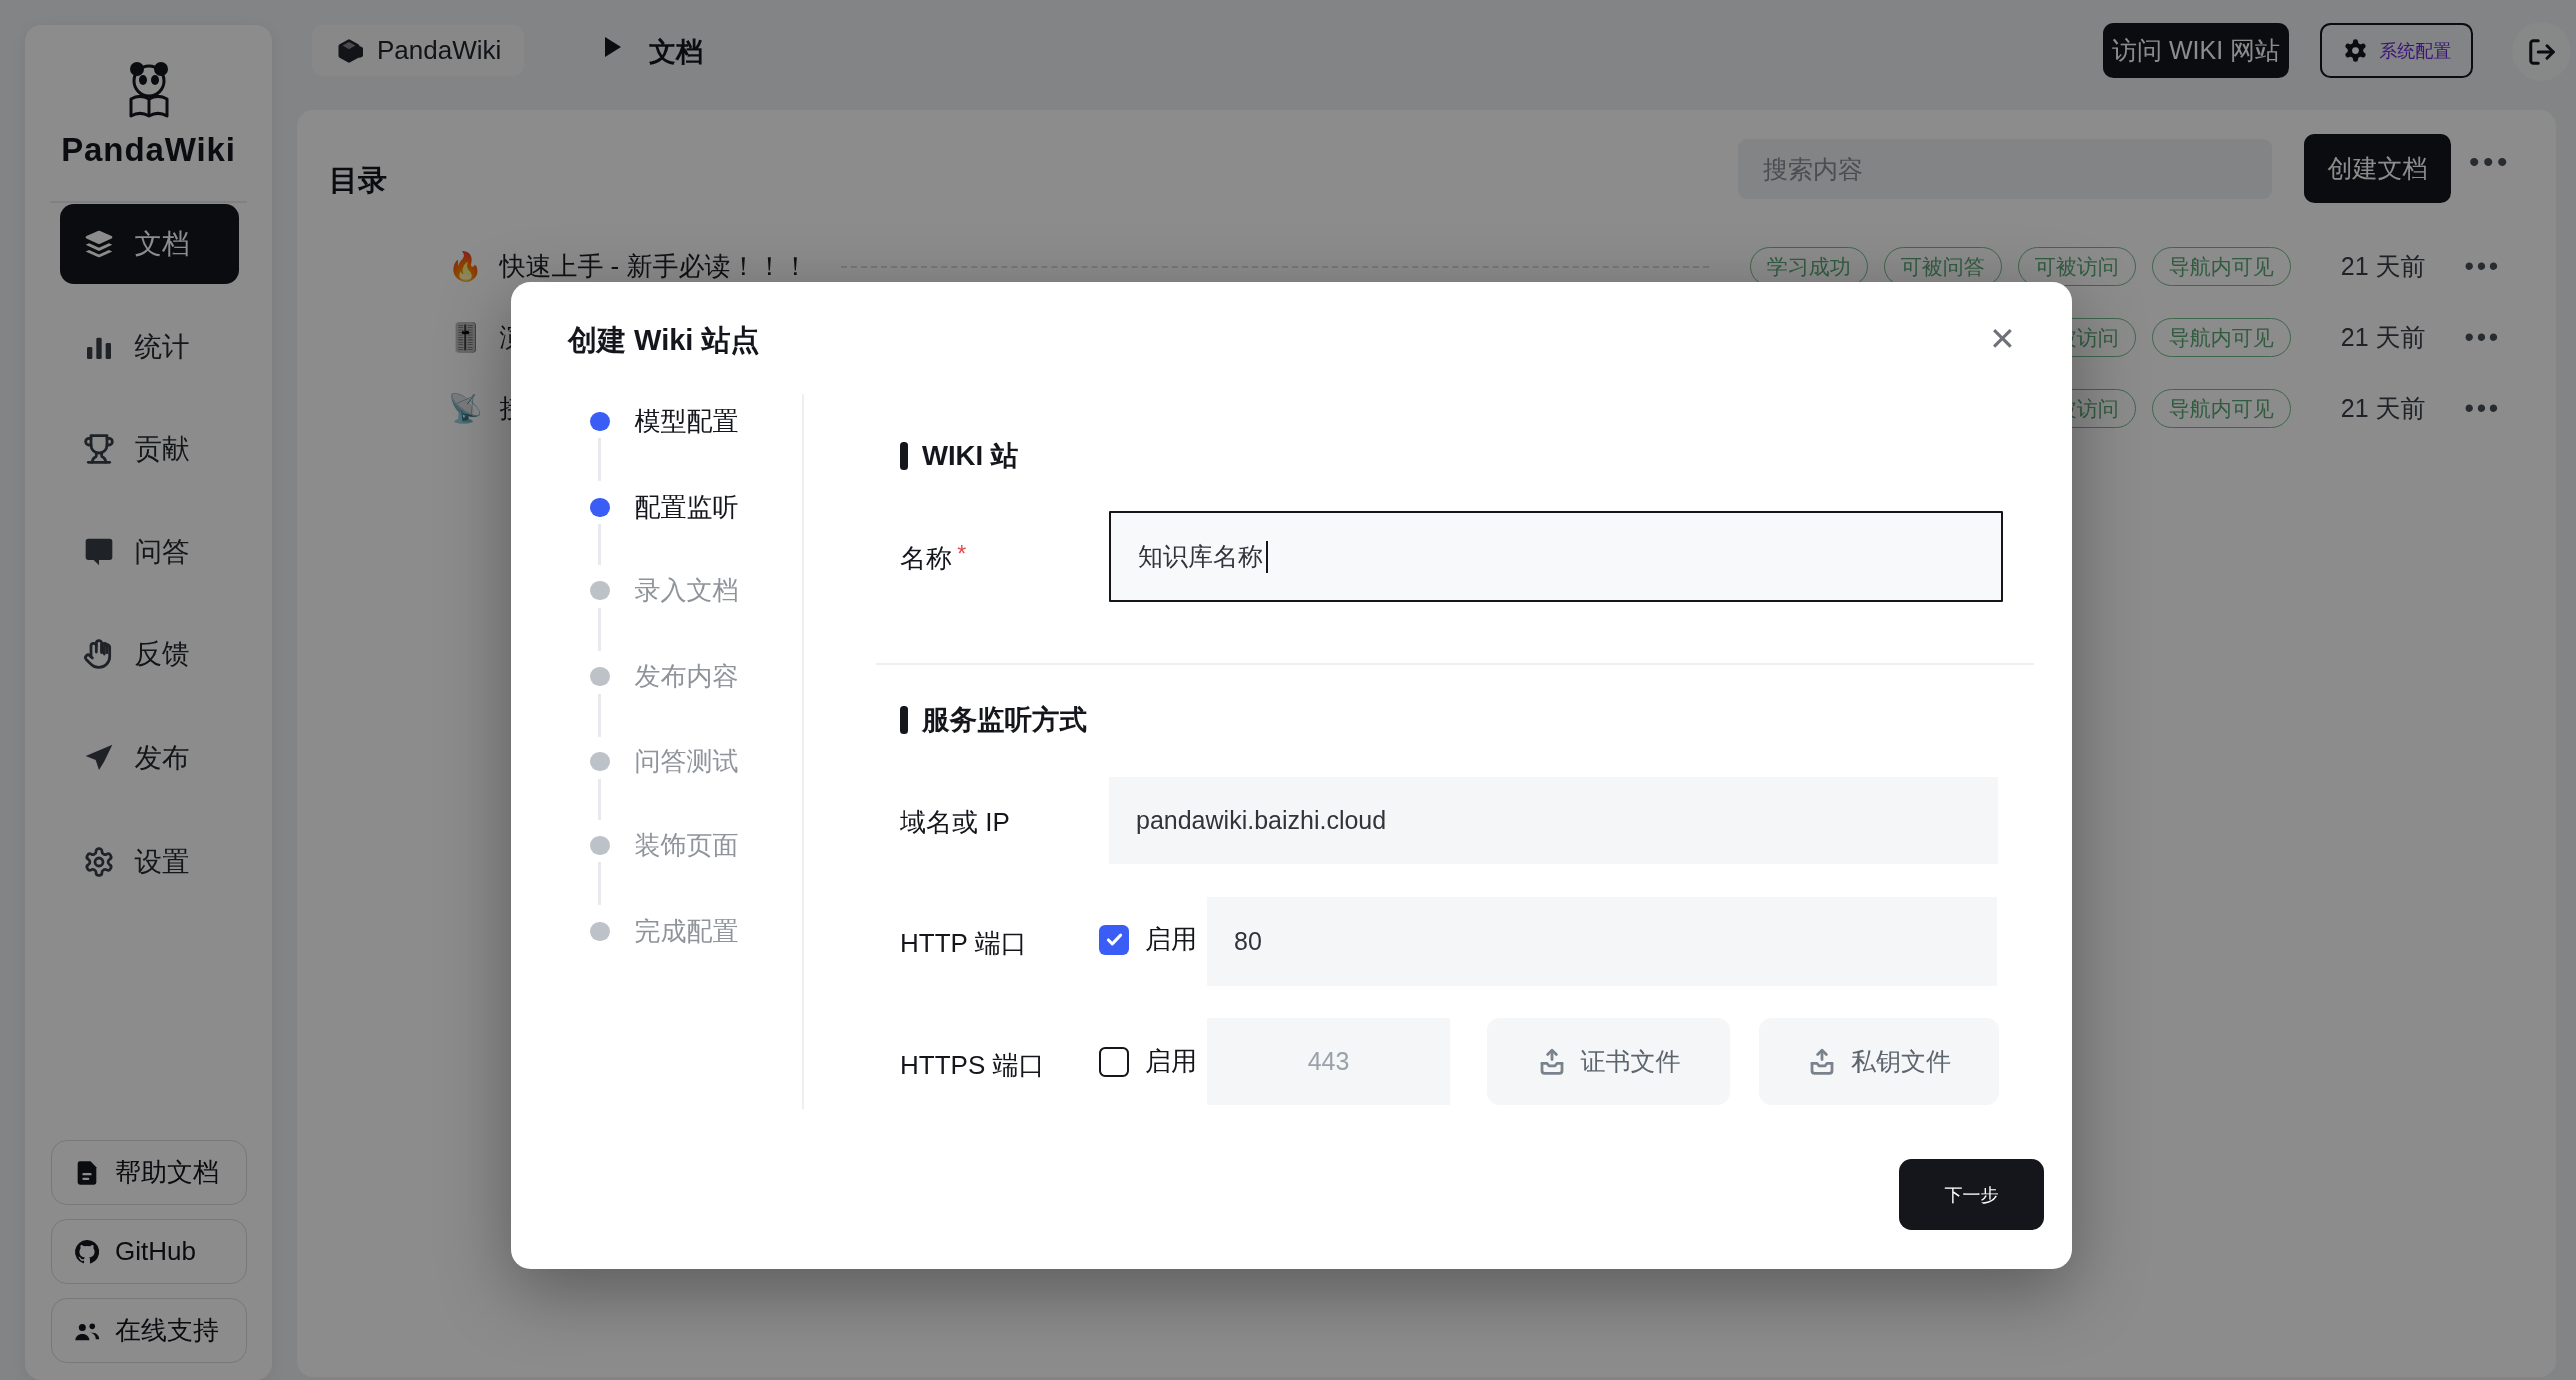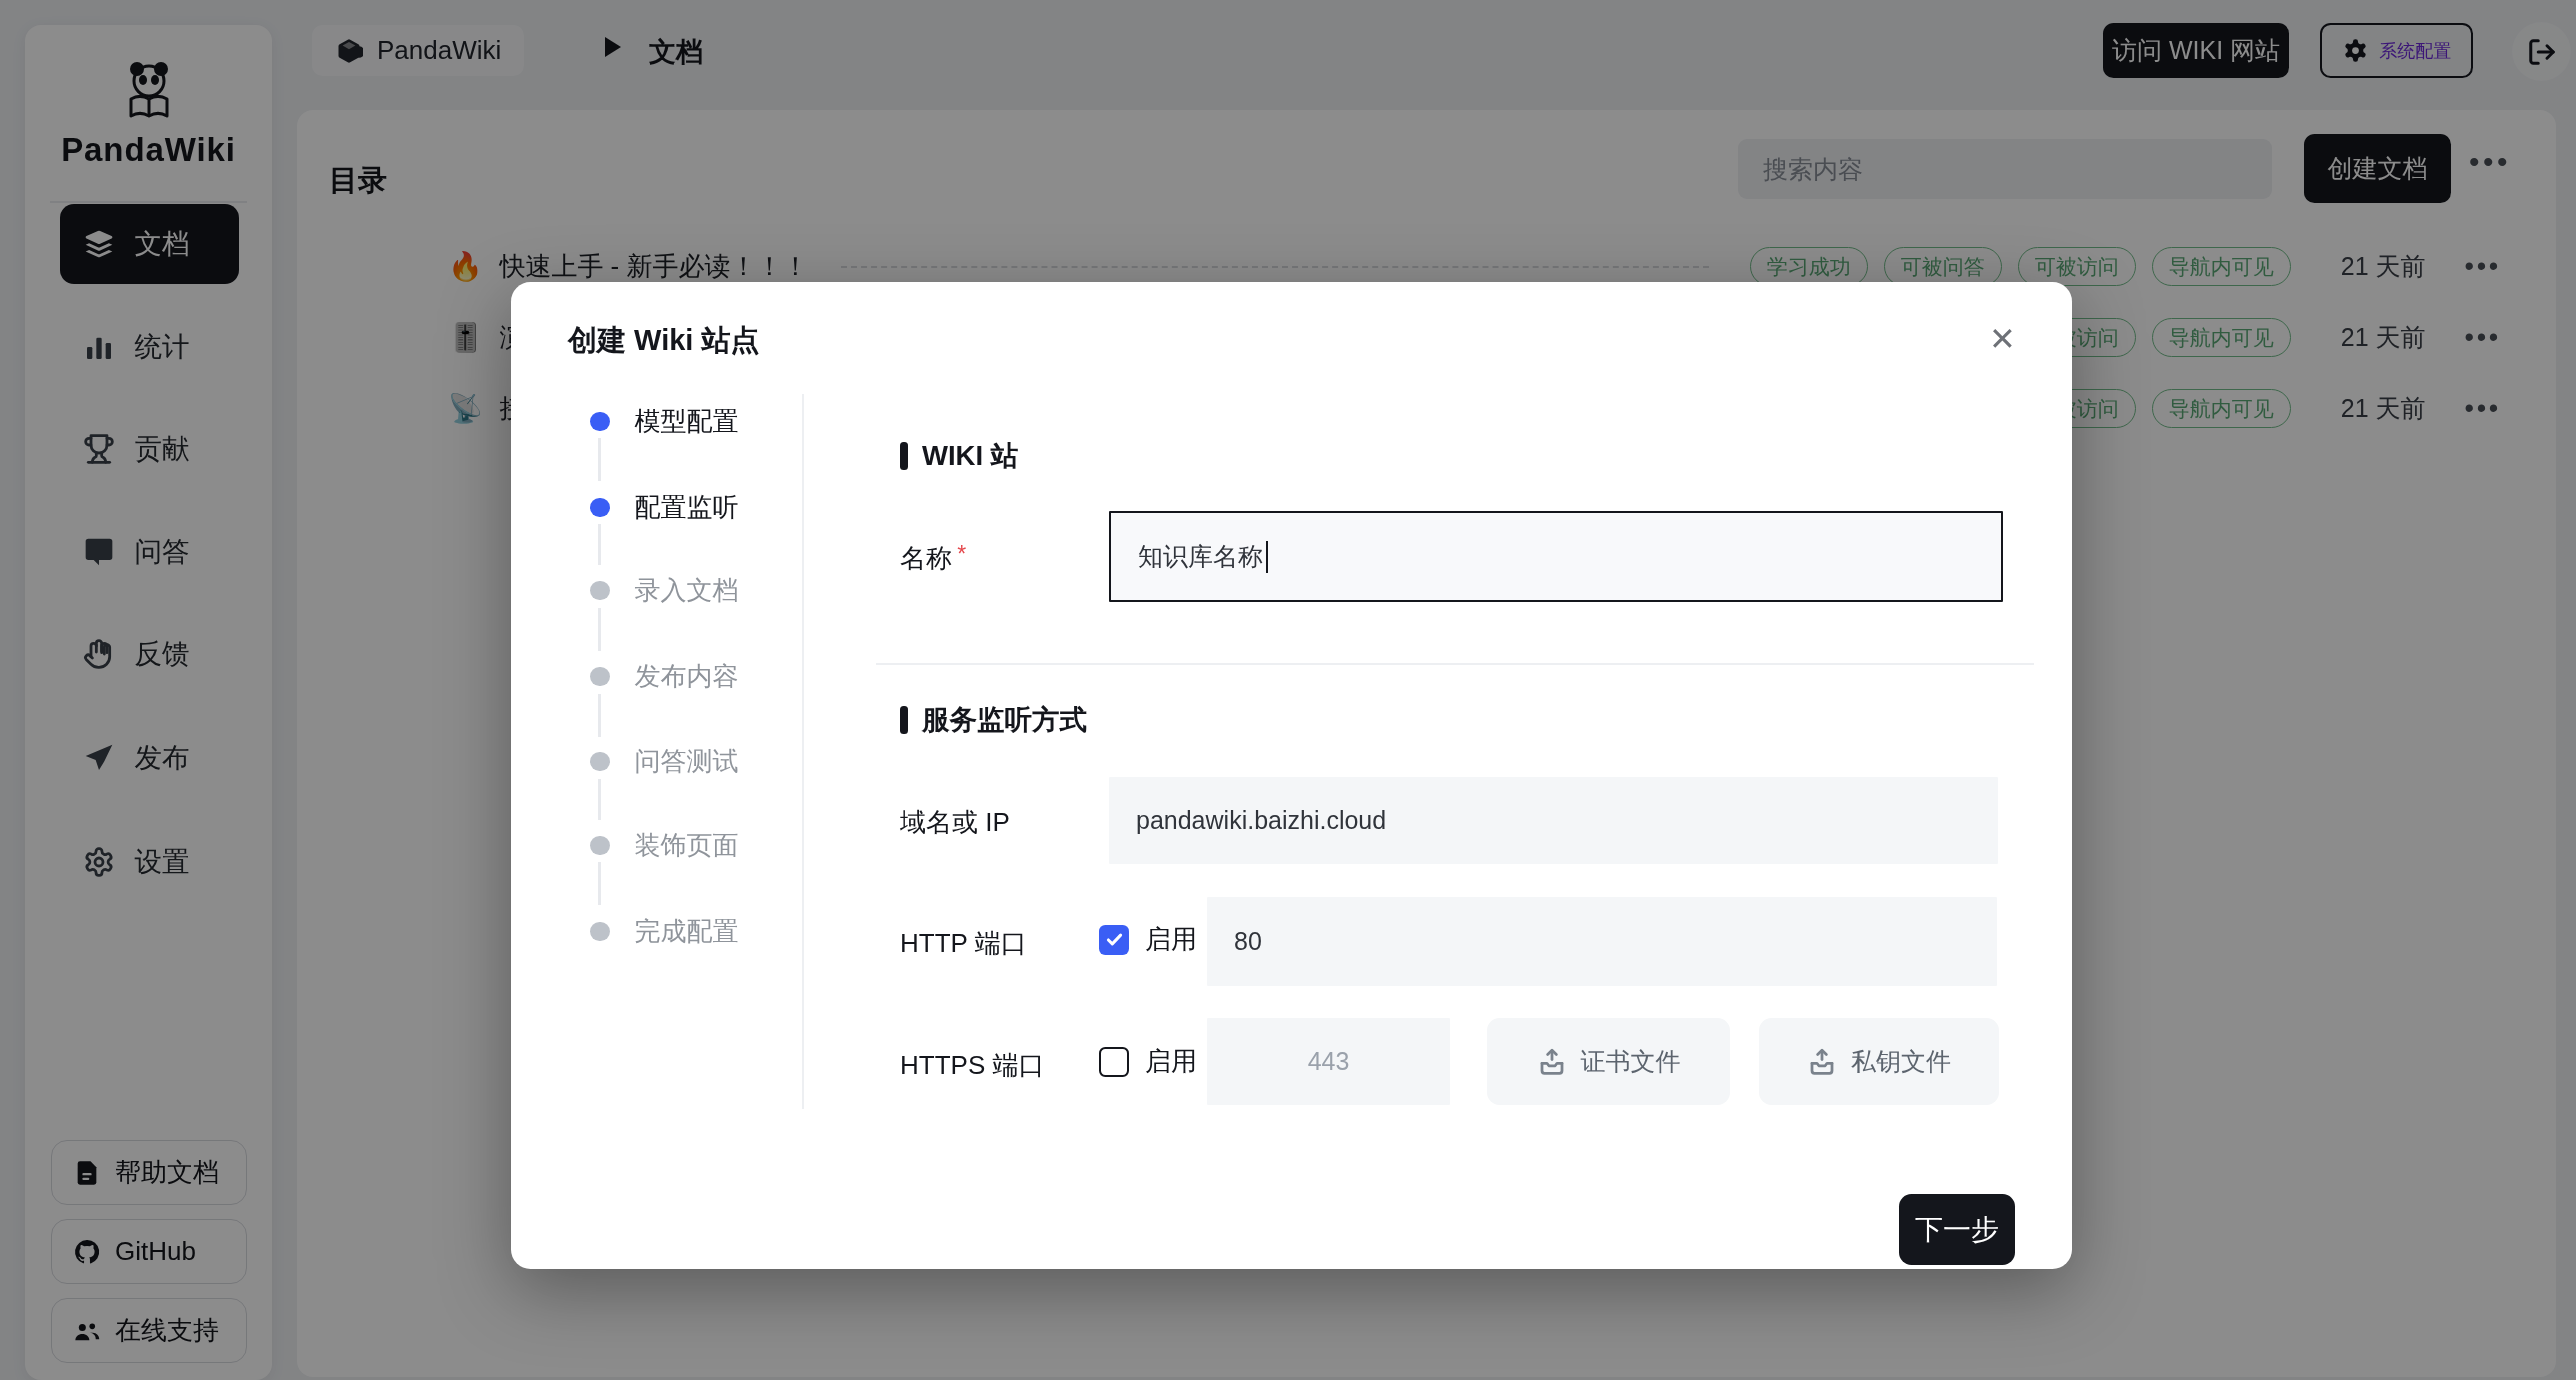--- a/index.html
+++ b/index.html
@@ -72,21 +72,21 @@
   .inp.ghost { color:#9aa1ab;justify-content:center; }
   .h-divider { left:365px; top:381px; width:1158px; height:1.8px; background:#edeff2; }
   .chk-row { position:absolute; display:flex; align-items:center; gap:16px; }
   .chk { width:30px; height:30px; border-radius:6.2px; flex:none; cursor:pointer; }
   .chk.checked { background:#3a5ef5; display:flex; align-items:center; justify-content:center; }
   .chk.checked svg { width:21px; height:21px; stroke:#fff; stroke-width:3.4; fill:none; stroke-linecap:round; stroke-linejoin:round; }
   .chk.un { border:2.7px solid #14161c; background:#fff; }
   .chk-label { font-size:26px; color:#14161c; }
   .file-btn { position:absolute; height:87px; background:#f4f6f8; border:none; border-radius:12.4px; display:flex; align-items:center; justify-content:center; gap:14px; font-size:25px; color:#5c646e; cursor:pointer; font-family:inherit; }
   .file-btn svg { width:30px; height:30px; stroke:#7a828c; fill:none; stroke-width:2.2; stroke-linecap:round; stroke-linejoin:round; }
-  .next-btn { left:1388px; top:877px; width:116px; height:71px; border-radius:12.4px; font-size:28px;margin-top:35px; }
+  .next-btn { left:1388px; top:877px; width:145px; height:71px; border-radius:12.4px; font-size:18px; }
 </style>
 </head>
 <body>
 
 <div class="abs sidebar">
   <div class="logo-wrap">
     <svg class="logo-svg" viewBox="0 0 64 64">
       <circle cx="20" cy="10" r="7" fill="#14161c"></circle>
         <circle cx="44" cy="10" r="7" fill="#14161c"></circle>
       <circle cx="32" cy="22" r="15" fill="none" stroke="#14161c" stroke-width="3"></circle>

